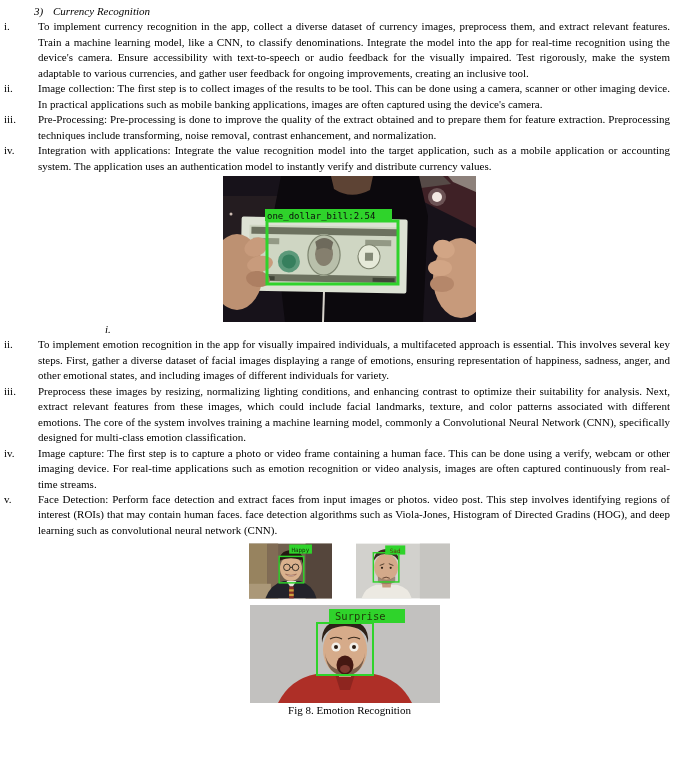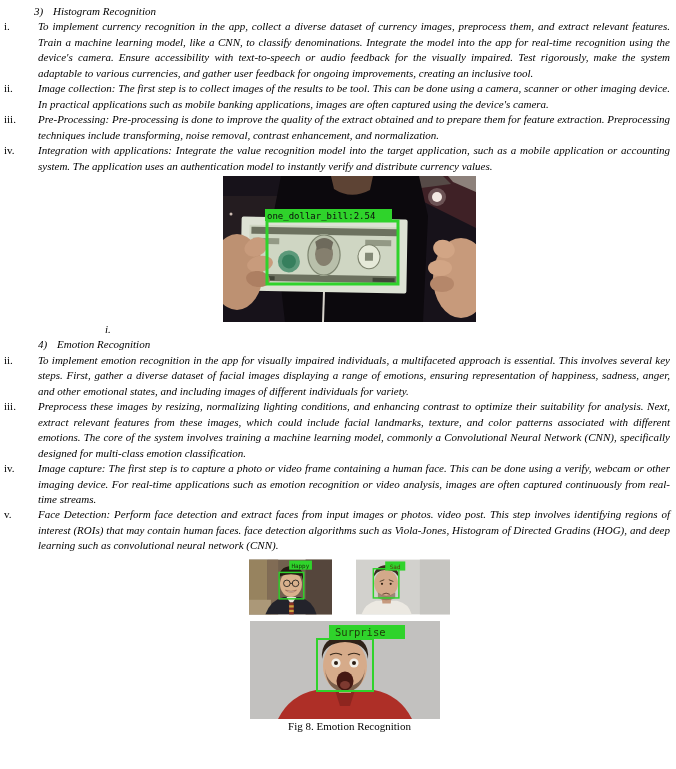--- a/index.html
+++ b/index.html
@@ -9,37 +9,37 @@
     font-size:11px;line-height:15.45px;
     overflow:hidden;
   }
   .page{padding:4px 6px 0 4px;width:666px;}
   .heading{font-style:italic;}
   .heading.s3{padding-left:30px;}
   .heading.s4{padding-left:34px;}
   .h-num{display:inline-block;width:19px;}
   .li{display:flex;}
   .li .num{flex:0 0 34px;}
-  .li .txt{flex:1;text-align:justify;font-style:italic;}
+  .li .txt{flex:1;text-align:justify;}
   .stray{font-style:italic;padding-left:101px;}
   figure{margin:0;}
   .fig5{margin:2px 16px 0 219px;width:232px;}
   .fig6{margin:3px 0 0 245px;width:201px;}
   .fig6-row{display:flex;gap:24px;}
   .fig6-bottom{margin:4px 0 0 1px;width:190px;}
   .caption{text-align:center;font-style:normal;}
   svg{display:block;}
 </style>
 </head>
 <body>
 
 <div class="page">
 
   <div class="heading s3">
-    <span class="h-num">3)</span><span>Histogram Recognition</span>
+    <span class="h-num">3)</span><span>Currency Recognition</span>
   </div>
 
   <div class="li">
     <span class="num">i.</span>
     <span class="txt">To implement currency recognition in the app, collect a diverse dataset of currency images, preprocess them, and extract relevant features. Train a machine learning model, like a CNN, to classify denominations. Integrate the model into the app for real-time recognition using the device's camera. Ensure accessibility with text-to-speech or audio feedback for the visually impaired. Test rigorously, make the system adaptable to various currencies, and gather user feedback for ongoing improvements, creating an inclusive tool.</span>
   </div>
   <div class="li">
     <span class="num">ii.</span>
     <span class="txt">Image collection: The first step is to collect images of the results to be tool. This can be done using a camera, scanner or other imaging device. In practical applications such as mobile banking applications, images are often captured using the device's camera.</span>
   </div>
@@ -102,23 +102,20 @@
         <ellipse cx="219" cy="108" rx="12" ry="8" fill="#b5876a"></ellipse>
       </g>
 
       <rect x="44" y="45" width="131" height="63" fill="none" stroke="#2fd32b" stroke-width="3"></rect>
       <rect x="42" y="33" width="127" height="12" fill="#2fd32b"></rect>
       <text x="44" y="42.5" font-family="DejaVu Sans Mono, monospace" font-size="9" fill="#0b0b0b">one_dollar_bill:2.54</text>
     </svg>
   </figure>
 
   <div class="stray">i.</div>
-  <div class="heading s4">
-    <span class="h-num">4)</span><span>Emotion Recognition</span>
-  </div>
 
   <div class="li">
     <span class="num">ii.</span>
     <span class="txt">To implement emotion recognition in the app for visually impaired individuals, a multifaceted approach is essential. This involves several key steps. First, gather a diverse dataset of facial images displaying a range of emotions, ensuring representation of happiness, sadness, anger, and other emotional states, and including images of different individuals for variety.</span>
   </div>
   <div class="li">
     <span class="num">iii.</span>
     <span class="txt">Preprocess these images by resizing, normalizing lighting conditions, and enhancing contrast to optimize their suitability for analysis. Next, extract relevant features from these images, which could include facial landmarks, texture, and color patterns associated with different emotions. The core of the system involves training a machine learning model, commonly a Convolutional Neural Network (CNN), specifically designed for multi-class emotion classification.</span>
   </div>
   <div class="li">

